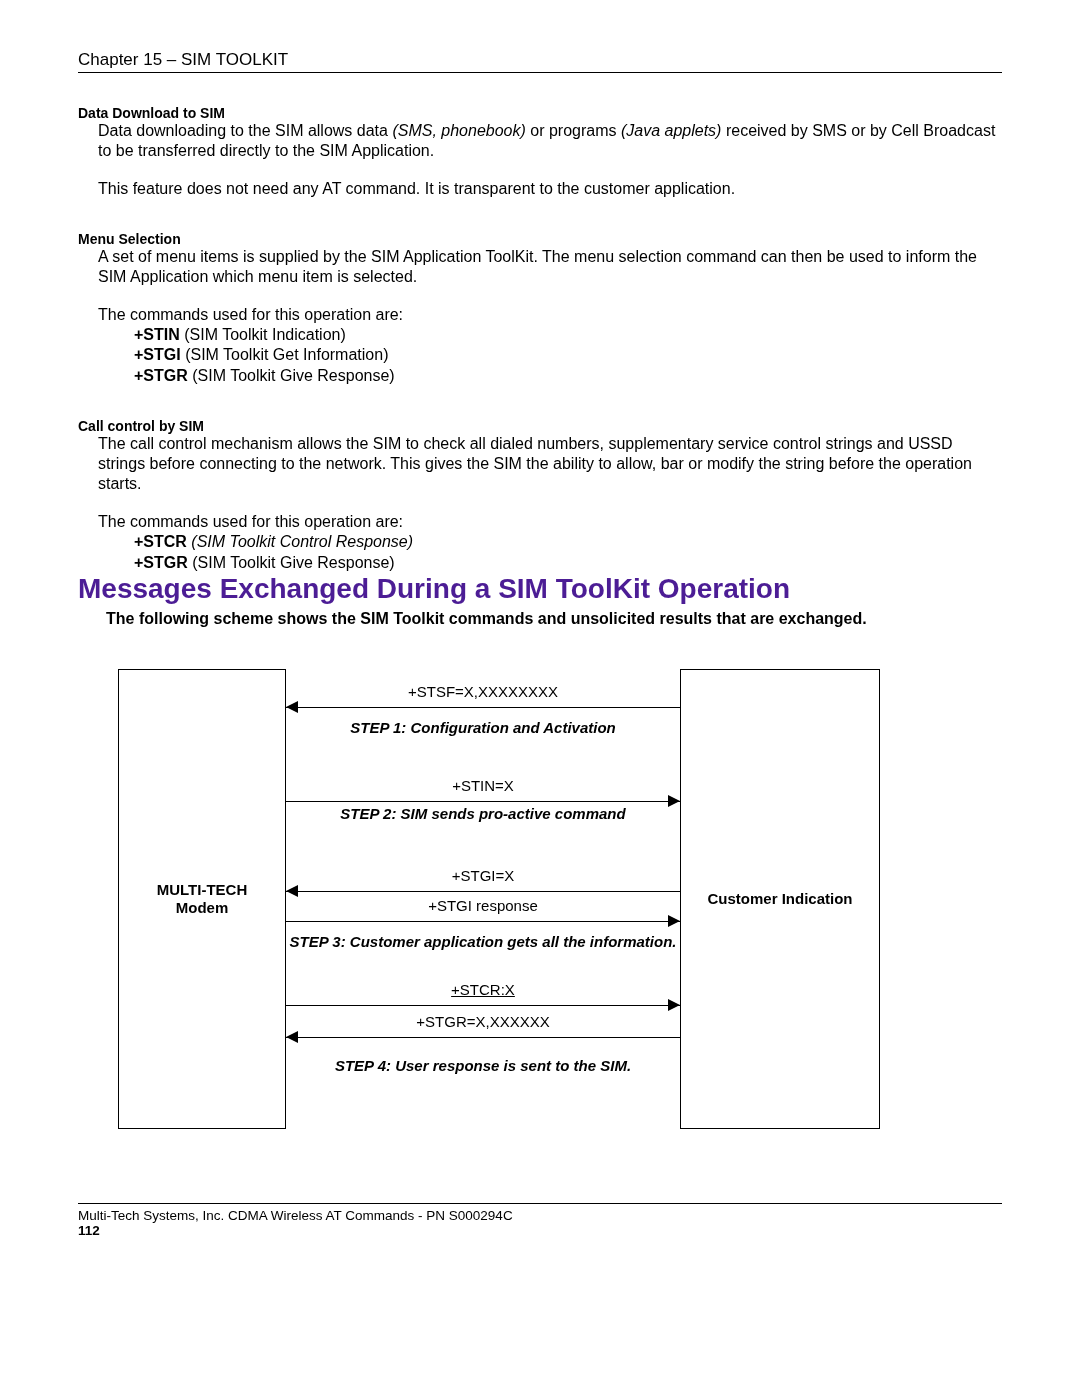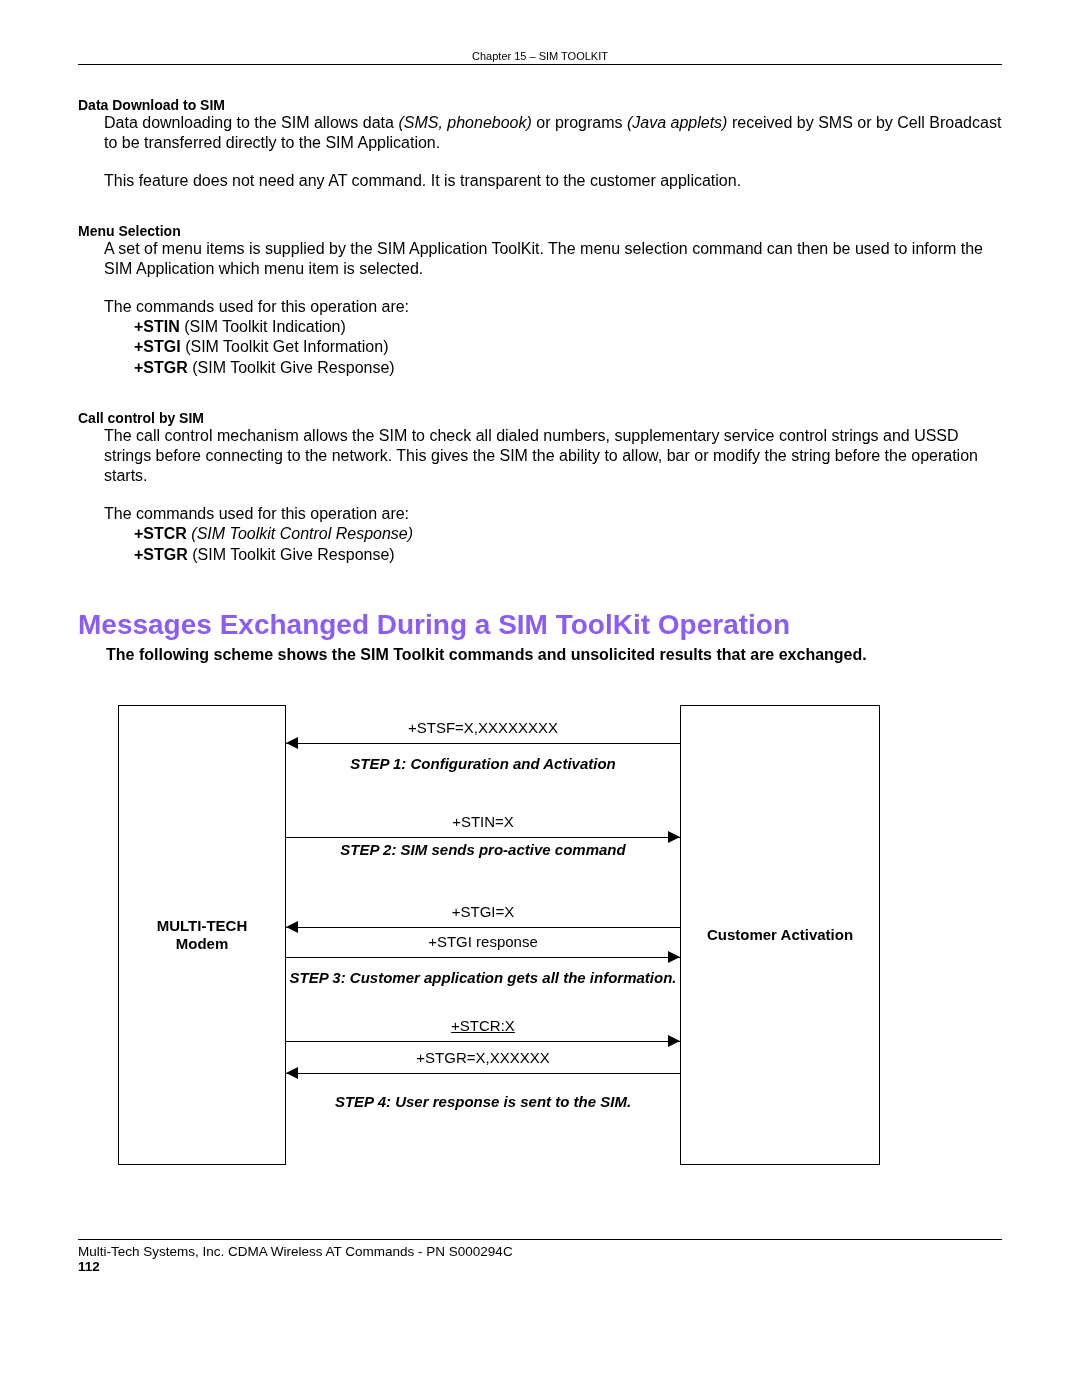--- a/index.html
+++ b/index.html
@@ -11,45 +11,44 @@
     width: 1080px;
   }
   .page {
     padding: 48px 78px 30px 78px;
   }
   .header-line {
     border-bottom: 1px solid #000;
     margin-bottom: 4px;
   }
   .chapter-label {
-    text-align: center;
-    font-size: 11px;
+    text-align: left;
+    font-size: 17px;
     padding-bottom: 2px;
     padding-top: 2px;
   }
   .section {
     margin-top: 32px;
   }
   .sec-title {
     font-weight: bold;
     font-size: 14px;
   }
   .body-text {
     font-size: 16px;
     line-height: 1.25;
-    margin-left: 26px;
+    margin-left: 20px;
   }
   .para-gap { height: 18px; }
   .cmd-indent { margin-left: 56px; font-size:16px; line-height:1.28; }
   .cmd-b { font-weight: bold; margin-top: 40px; }
   .h2-title {
-    color: #8b5cf6;
+    color: #4c1d95;
     font-size: 28px;
     font-weight: bold;
-    margin-top: 44px;
   }
   .diagram-wrap {
     margin-top: 40px;
     margin-left: 40px;
     position: relative;
     width: 780px;
     height: 480px;
   }
   .box {
     position: absolute;
@@ -134,21 +133,21 @@
     <div class="body-text">The commands used for this operation are:</div>
     <div class="cmd-indent"><span class="cmd-b">+STCR</span><i> (SIM Toolkit Control Response)</i></div>
     <div class="cmd-indent"><span class="cmd-b">+STGR</span><span> (SIM Toolkit Give Response)</span></div>
   </div>
 
   <div class="h2-title">Messages Exchanged During a SIM ToolKit Operation</div>
   <div class="body-text" style="margin-left:28px; margin-top:4px;font-weight:bold;">The following scheme shows the SIM Toolkit commands and unsolicited results that are exchanged.</div>
 
   <div class="diagram-wrap">
     <div class="box box-left">MULTI-TECH Modem</div>
-    <div class="box box-right">Customer Activation</div>
+    <div class="box box-right">Customer Indication</div>
 
     <div class="mid" style="top:14px;">+STSF=X,XXXXXXXX</div>
     <div class="arrow-line" style="top:38px;"></div>
     <div class="arrow-head arrow-left" style="top:32px; left:168px;"></div>
     <div class="mid italic" style="top:50px;">STEP 1: Configuration and Activation</div>
 
     <div class="mid" style="top:108px;">+STIN=X</div>
     <div class="arrow-line" style="top:132px;"></div>
     <div class="arrow-head arrow-right" style="top:126px; left:550px;"></div>
     <div class="mid italic" style="top:136px;">STEP 2: SIM sends pro-active command</div>

